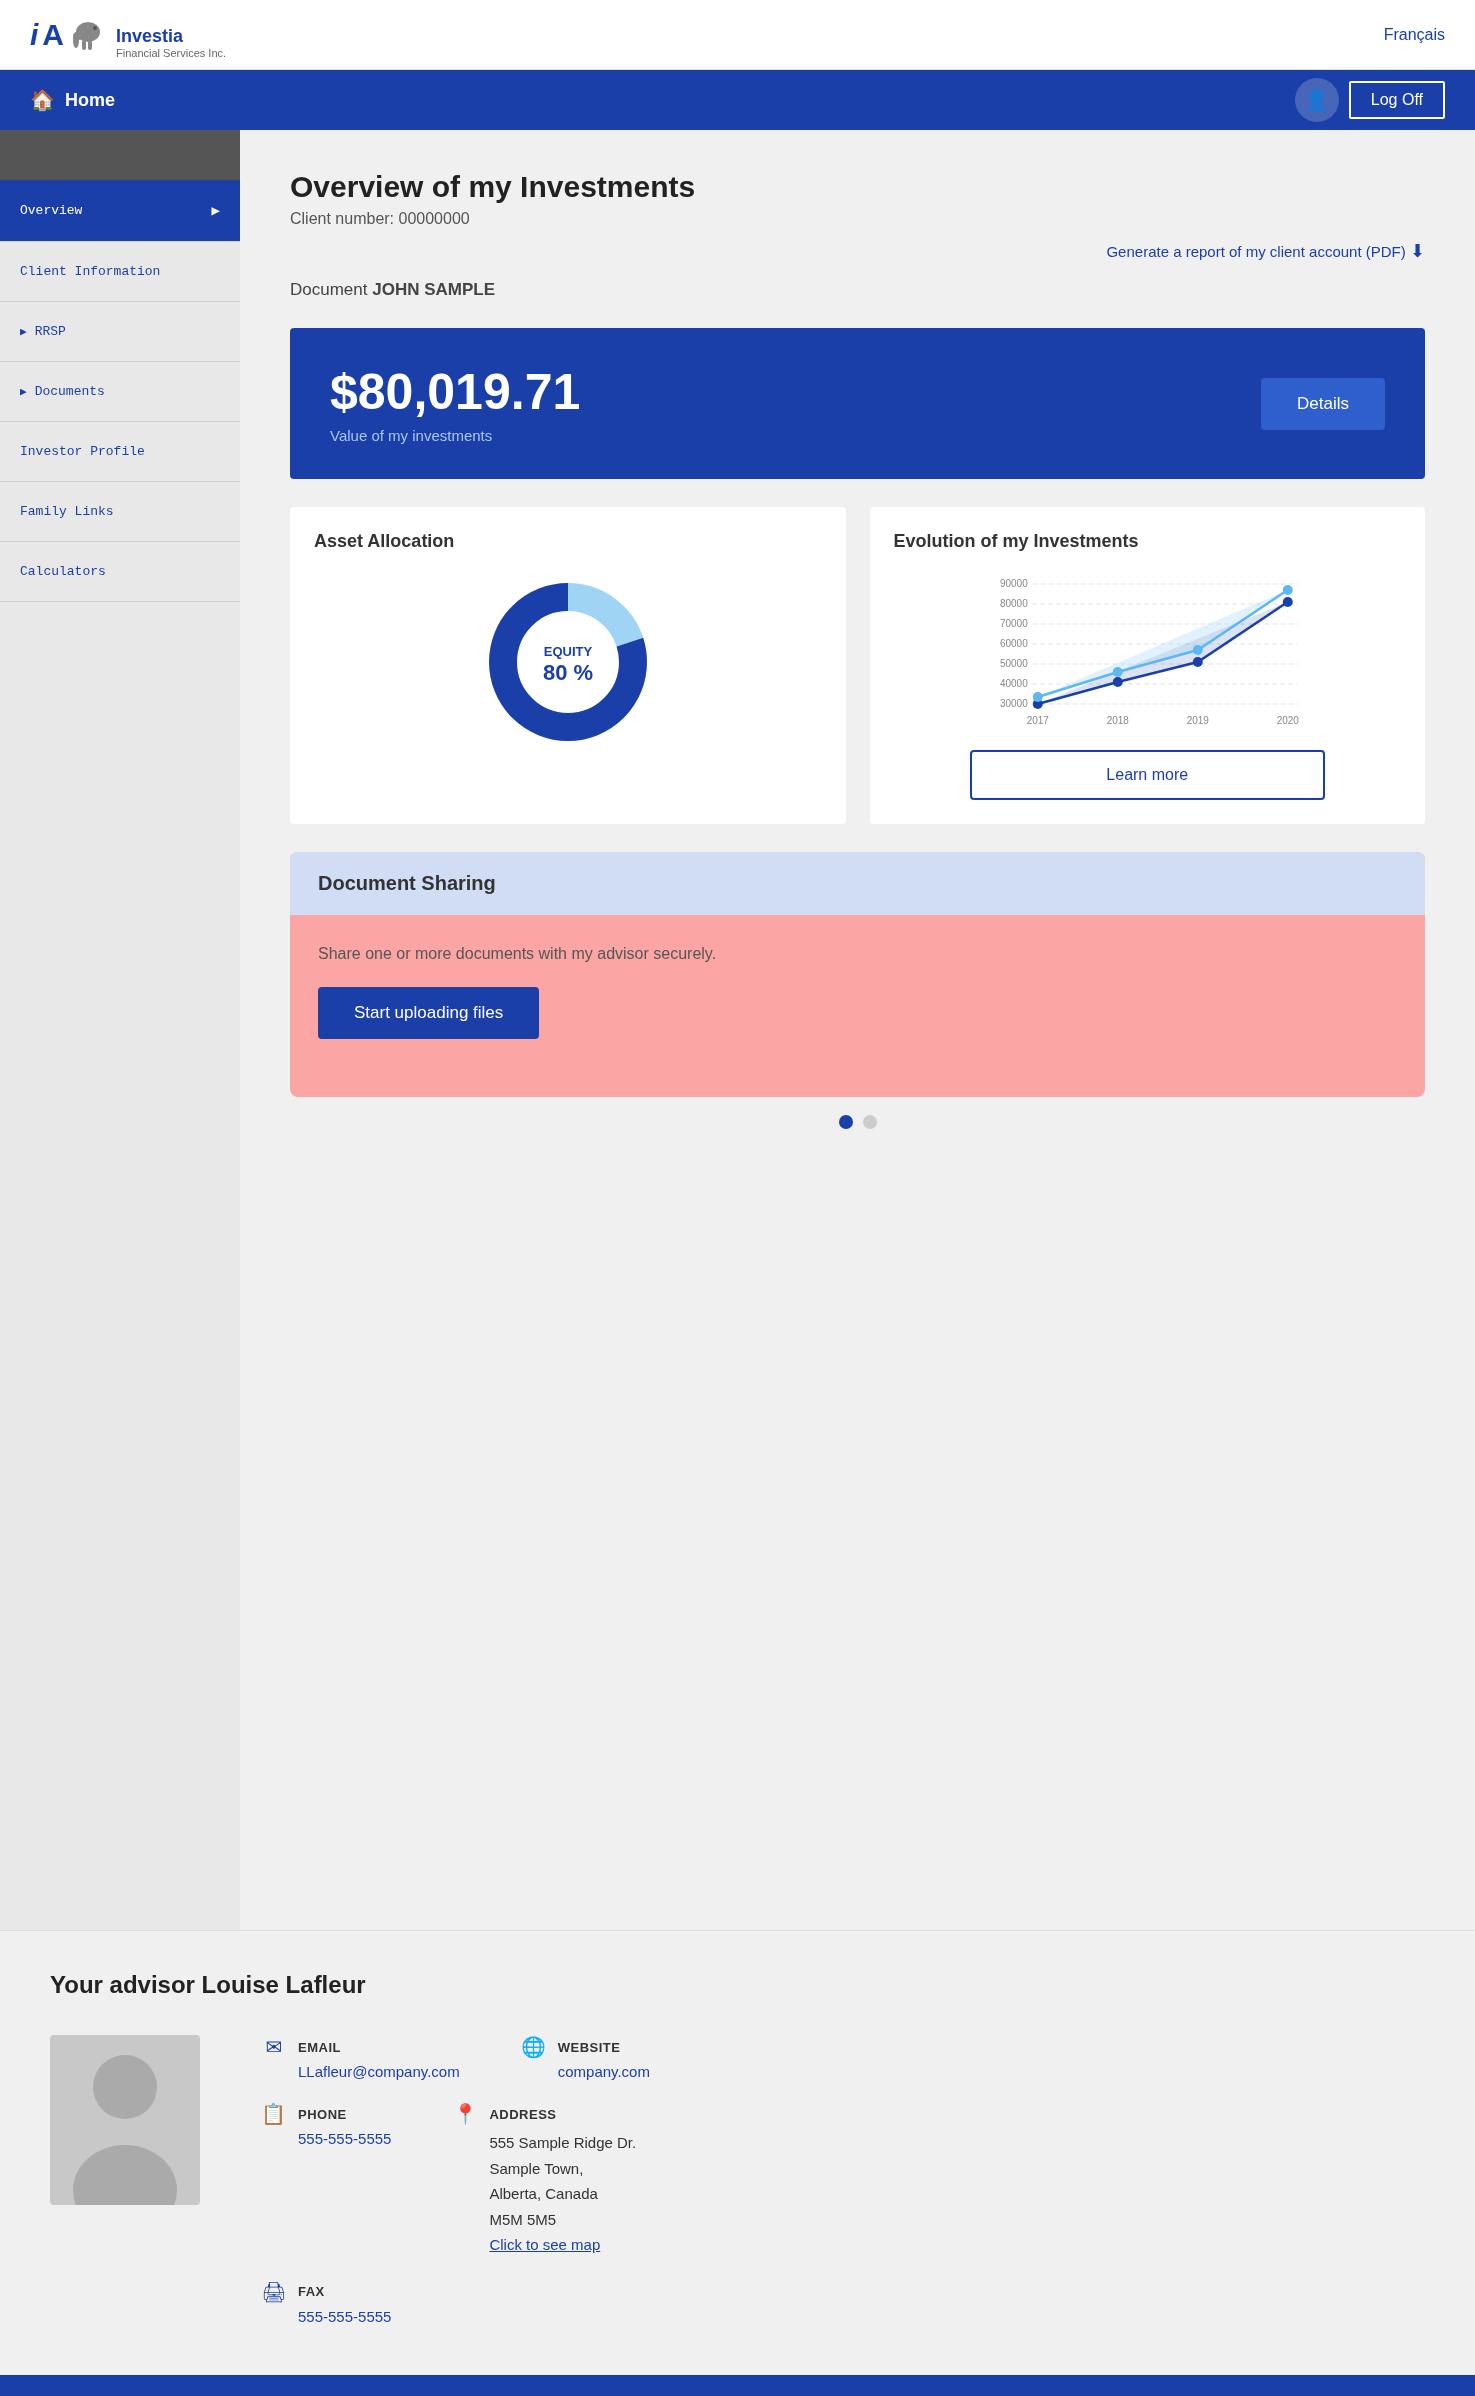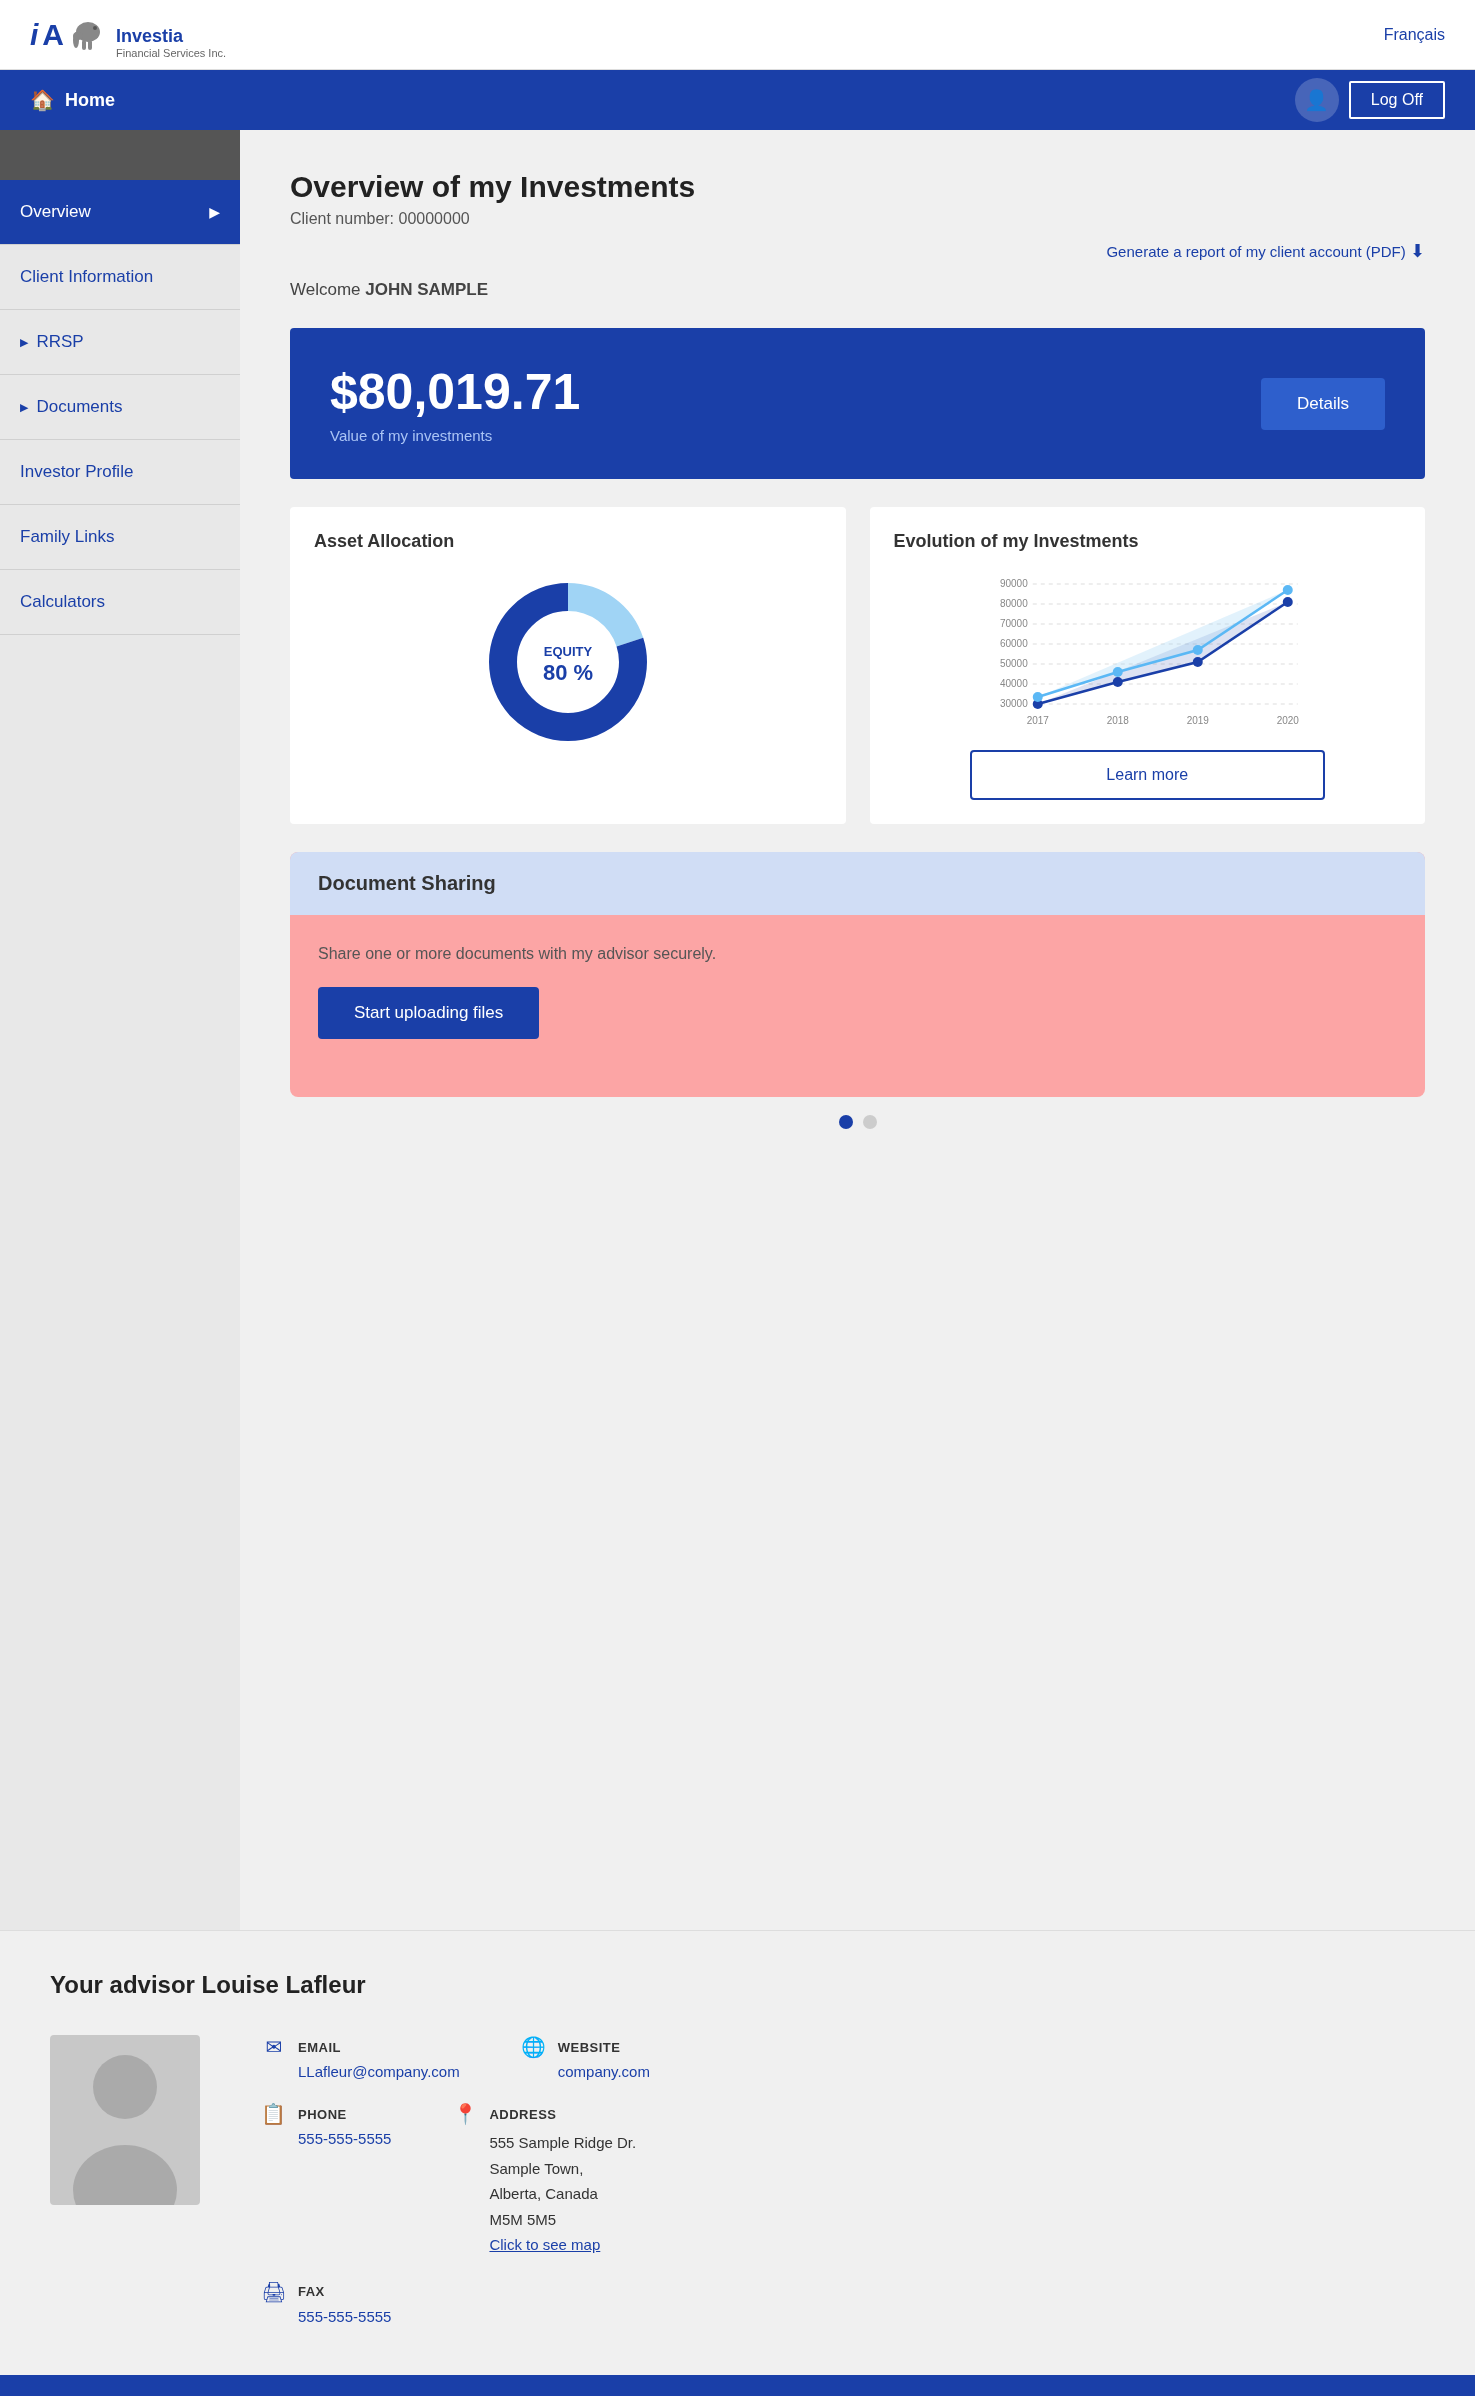--- a/index.html
+++ b/index.html
@@ -17,21 +17,21 @@
     .nav-right { display: flex; align-items: center; gap: 10px; }
     .user-icon-btn { background: rgba(255,255,255,0.2); border: none; color: #fff; width: 44px; height: 44px; border-radius: 50%; font-size: 20px; cursor: pointer; display: flex; align-items: center; justify-content: center; }
     .logoff-btn { background: #1a3fa8; border: 2px solid #fff; color: #fff; padding: 8px 20px; font-size: 16px; cursor: pointer; border-radius: 2px; }
 
     
     .main-layout { display: flex; min-height: 1800px; }
 
     
     .sidebar { width: 240px; background: #e8e8e8; flex-shrink: 0; }
     .sidebar-dark { background: #555; height: 50px; }
-    .sidebar-item { padding: 22px 20px; font-size: 17px; border-bottom: 1px solid #d0d0d0; cursor: pointer; background: #e8e8e8; color: #1a3fa8; }
+    .sidebar-item { padding: 22px 20px; font-size: 13px; border-bottom: 1px solid #d0d0d0; cursor: pointer; background: #e8e8e8; color: #1a3fa8; font-family: Liberation Mono, monospace; }
     .sidebar-item.active { background: #1a3fa8; color: #fff; display: flex; align-items: center; }
     .sidebar-item.active::after { content: '▶'; margin-left: auto; font-size: 14px; }
     .sidebar-item.has-arrow { display: flex; align-items: center; gap: 8px; }
     .sidebar-item.has-arrow::before { content: '▶'; font-size: 11px; color: #1a3fa8; }
 
     
     .content { flex: 1; padding: 40px 50px; background: #f0f0f0; }
 
     
     .page-title { font-size: 30px; font-weight: bold; color: #222; margin-bottom: 6px; }
@@ -146,21 +146,21 @@
   <div class="content">
 
     <h1 class="page-title">Overview of my Investments</h1>
     <div class="client-number">
       <span>Client number:</span> <span>00000000</span>
     </div>
     <a class="report-link">
       <span>Generate a report of my client account (PDF)</span> <span class="dl-icon">⬇</span>
     </a>
     <div class="welcome-text">
-      <span>Welcome</span> <strong>JOHN SAMPLE</strong>
+      <span>Document</span> <strong>JOHN SAMPLE</strong>
     </div>
 
     <div class="investment-card">
       <div>
         <div class="investment-amount">$80,019.71</div>
         <div class="investment-label">Value of my investments</div>
       </div>
       <button class="details-btn">Details</button>
     </div>
 

